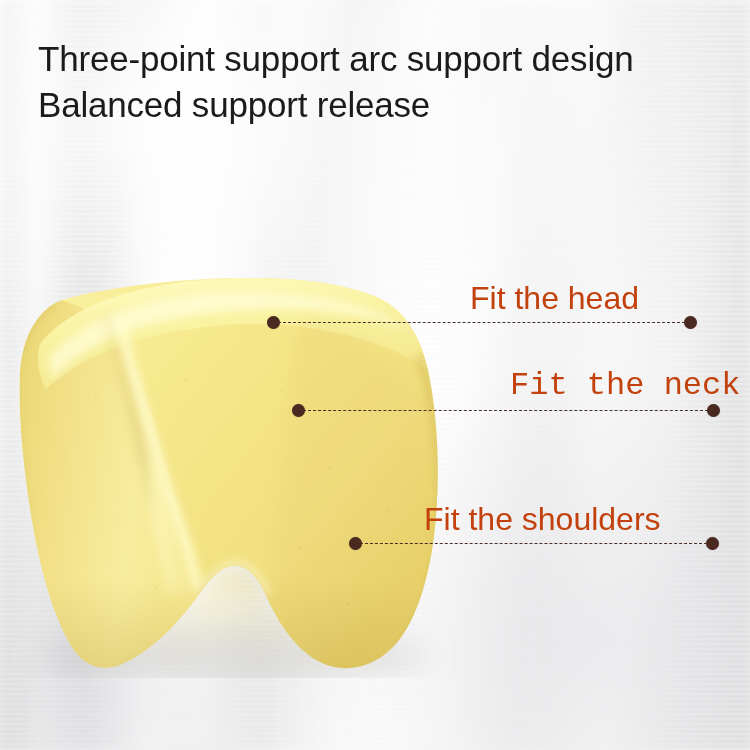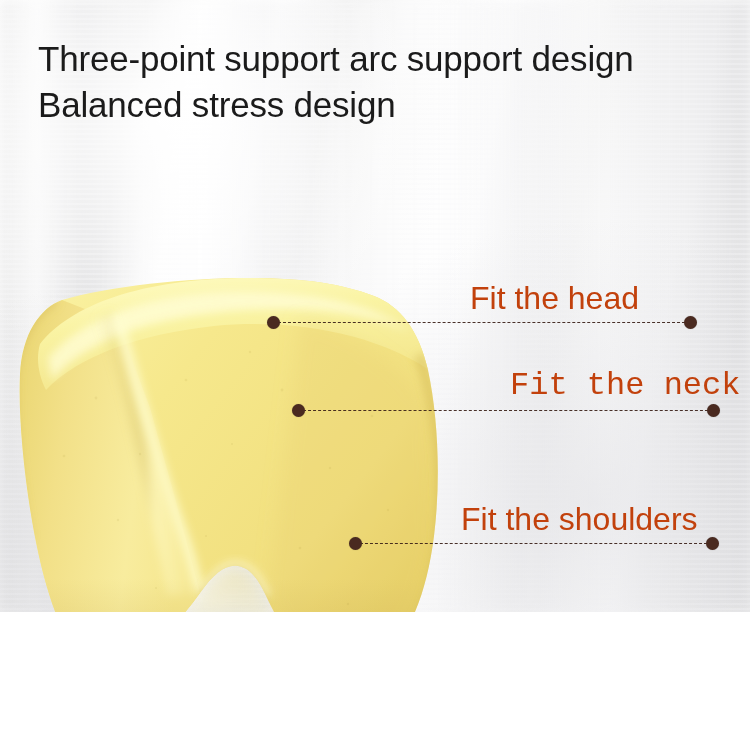--- a/index.html
+++ b/index.html
@@ -4,21 +4,21 @@
 <title>Product Infographic</title>
 <style>
   html, body {
     margin: 0;
     padding: 0;
     background: #ffffff;
   }
   #stage {
     position: relative;
     width: 750px;
-    height: 612px;
+    height: 750px;
     overflow: hidden;
     font-family: "Liberation Sans", "DejaVu Sans", sans-serif;
     background: #f4f4f4;
   }
 
   
   .bg-base {
     position: absolute;
     inset: 0;
     background:
@@ -150,21 +150,21 @@
 
   <div class="bg-base"></div>
   <div class="bg-vert"></div>
   <div class="bg-horiz"></div>
   <div class="bg-glow-tl"></div>
   <div class="bg-shade-bl"></div>
   <div class="bg-shade-br"></div>
 
   <div class="heading">
     <span class="hl">Three-point support arc support design</span>
-    <span class="hl">Balanced stress design</span>
+    <span class="hl">Balanced support release</span>
   </div>
 
   <div id="pillow-wrap">
     <svg id="pillow-svg" viewBox="0 0 470 430" xmlns="http://www.w3.org/2000/svg">
       <defs>
 
         <linearGradient id="gTop" x1="0" y1="0" x2="0.35" y2="1">
           <stop offset="0%" stop-color="#FFFCC8"></stop>
           <stop offset="45%" stop-color="#FAF4A4"></stop>
           <stop offset="100%" stop-color="#F4E78E"></stop>
@@ -341,16 +341,16 @@
     <div class="dash" style="left:298px; width:415px;"></div>
     <div class="dot left" style="left:298px;"></div>
     <div class="dot right" style="left:713px;"></div>
     <div class="lbl" style="left:510px;font-family:Liberation Mono, monospace;">Fit the neck</div>
   </div>
 
   <div class="anno" style="left:0; top:543px; width:750px;">
     <div class="dash" style="left:355px; width:357px;"></div>
     <div class="dot left" style="left:355px;"></div>
     <div class="dot right" style="left:712px;"></div>
-    <div class="lbl" style="left:424px;margin-left:37px;">Fit the shoulders</div>
+    <div class="lbl" style="left:424px;">Fit the shoulders</div>
   </div>
 
 </div>
 
 </body></html>

